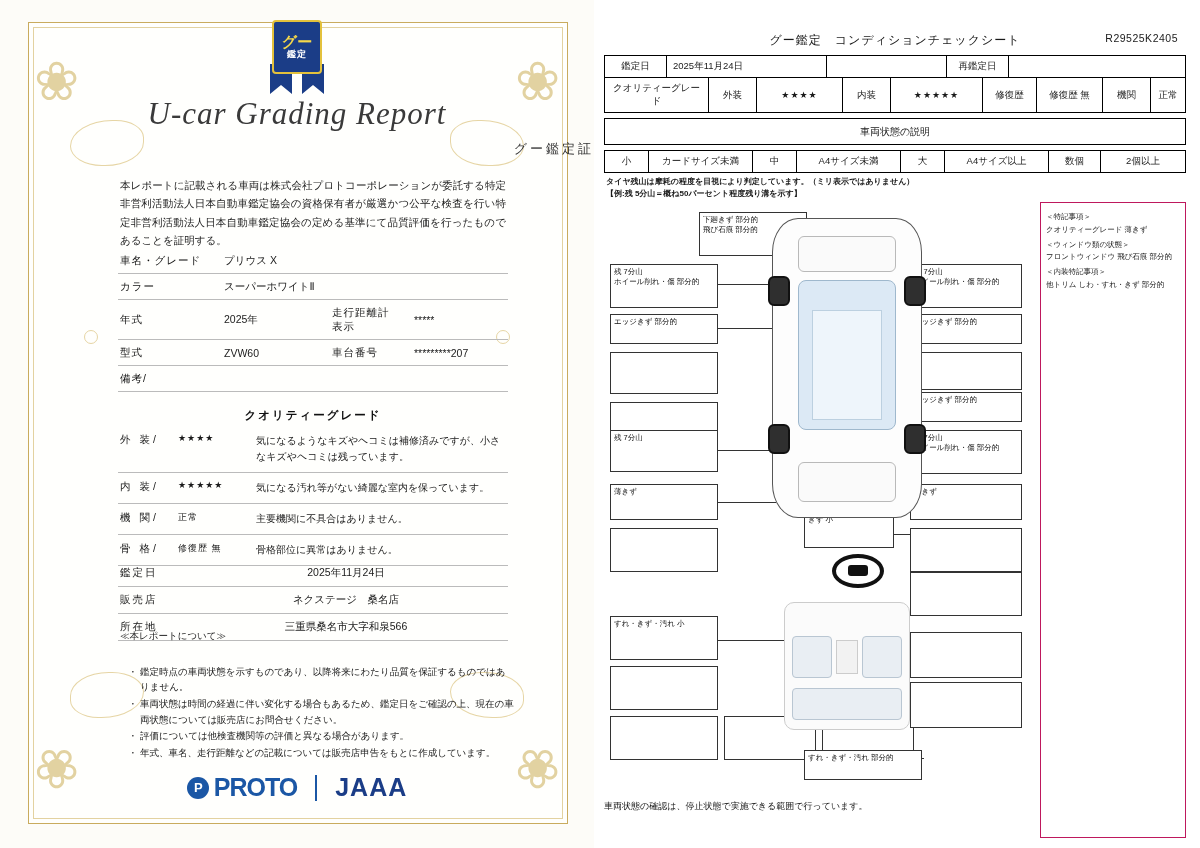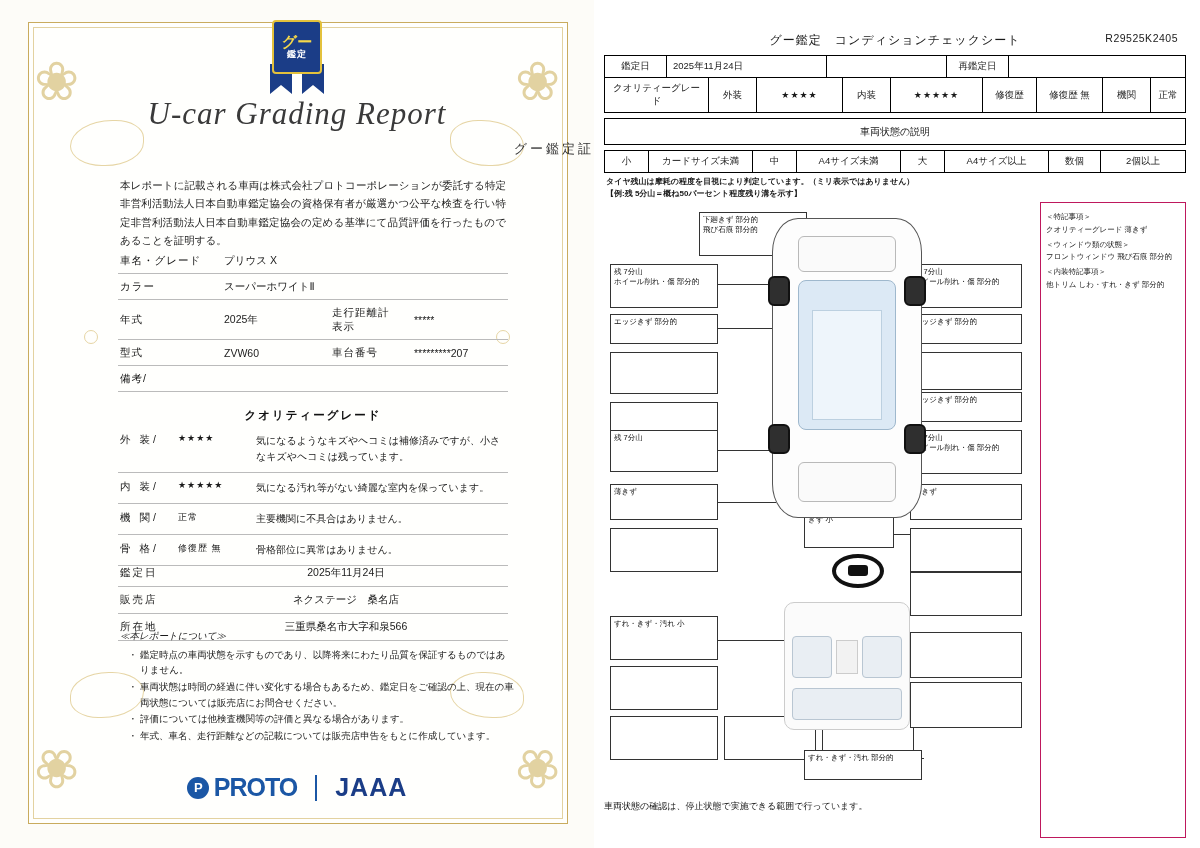--- a/index.html
+++ b/index.html
@@ -113,21 +113,21 @@
   .grade td.s{ width:78px; font-size:9px; letter-spacing:1px; white-space:nowrap;}
   .grade td.d{ font-size:10px; line-height:1.6;}
 
   .meta { position:absolute; left:118px; right:86px; top:560px; }
   .meta table{ width:100%; border-collapse:collapse; font-size:10.5px;}
   .meta td{ padding:6px 2px; border-bottom:1px solid #bbb;}
   .meta td.k{ width:66px; letter-spacing:2px;}
   .meta td.v{ text-align:center; }
 
   .notes { position:absolute; left:120px; right:80px; top:628px; font-size:9.5px; line-height:1.65;}
-  .notes .nt-head{ margin-bottom:3px;font-style:italic;}
+  .notes .nt-head{ margin-bottom:20px;}
   .notes ul{ margin:0; padding-left:12px; list-style:none;}
   .notes li{ position:relative; margin-bottom:1px; padding-left:8px;}
   .notes li:before{ content:"・"; position:absolute; left:-4px; }
 
   .logos {
     position:absolute; left:0; right:0; bottom:46px;
     display:flex; align-items:center; justify-content:center; gap:18px;
   }
   .logo-proto{ display:flex; align-items:center; gap:5px; color:#1b57a5; font-weight:bold; font-size:25px; letter-spacing:-1px;}
   .logo-proto .dot{

